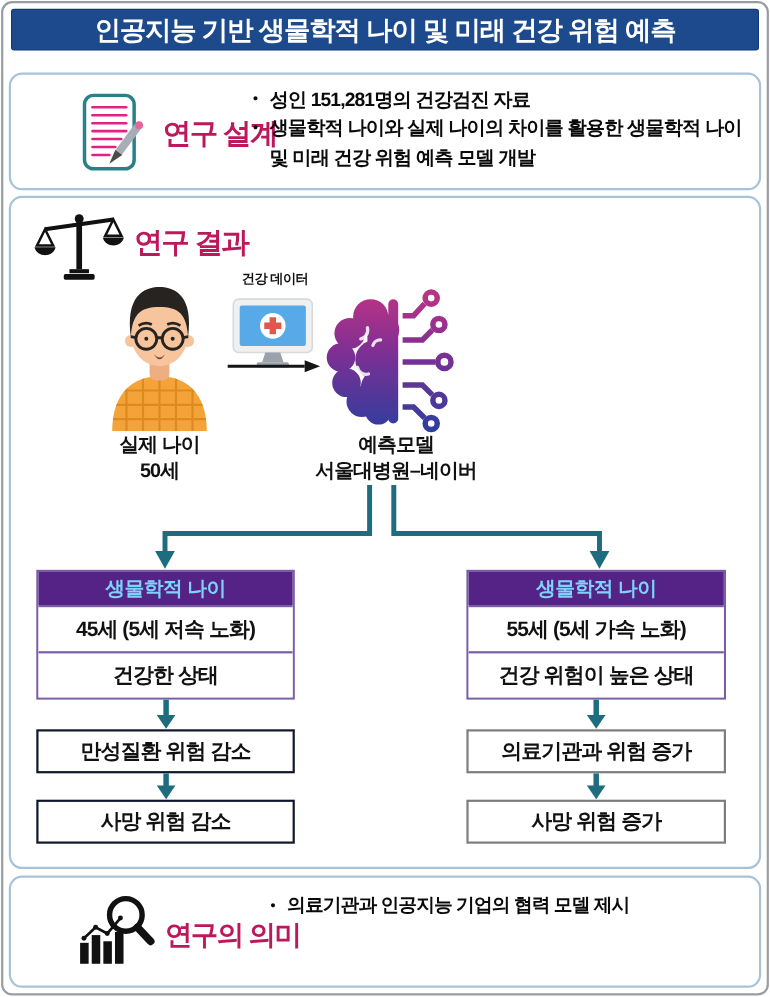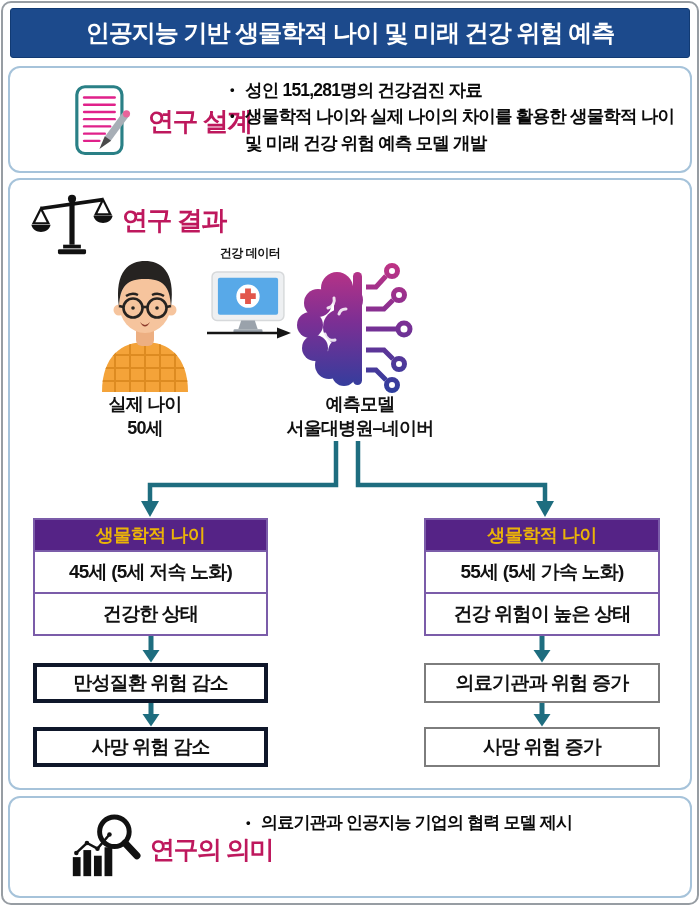--- a/index.html
+++ b/index.html
@@ -1,21 +1,21 @@
 <!DOCTYPE html>
 <html><head>
 <meta charset="utf-8">
 <style>
   *{margin:0;padding:0;box-sizing:border-box}
   html,body{background:#fff}
   .page{position:relative;width:700px;height:906px;background:#fff;overflow:hidden;
         font-family:"Liberation Sans","DejaVu Sans",sans-serif;font-weight:700;color:#111}
   .frame{position:absolute;inset:1px;border:2px solid #979da3;border-radius:10px;pointer-events:none}
 
-  .banner{position:absolute;left:10px;top:8px;width:680px;height:50px;background:#1c4a8c;
+  .banner{position:absolute;left:10px;top:8px;width:680px;height:38px;background:#1c4a8c;
           border:1px solid #113a73;border-radius:3px;display:flex;align-items:center;justify-content:center}
   .banner h1{font-size:24px;color:#fff;letter-spacing:-1px}
 
   .card{position:absolute;background:#fff;border:2px solid #a6c3da;border-radius:12px}
   #sec-design{left:8px;top:66px;width:684px;height:107px}
   #sec-results{left:8px;top:178px;width:684px;height:612px}
   #sec-significance{left:8px;top:796px;width:684px;height:102px}
 
   .sec-title{position:absolute;font-size:26px;color:#be185d;letter-spacing:-1.5px;white-space:nowrap}
   .abs{position:absolute}
@@ -24,27 +24,27 @@
   .bullets{position:absolute;list-style:none}
   .bullets li{position:relative;padding-left:17px;font-size:17.5px;line-height:1.5;
               color:#0a0a0a;letter-spacing:-0.8px}
   .bullets li::before{content:"\2022";position:absolute;left:2px;top:0;font-size:13px;line-height:26px}
 
   .small-label{font-size:12px;letter-spacing:-0.5px;text-align:center}
   .caption{position:absolute;text-align:center;font-size:18px;line-height:1.35;letter-spacing:-0.8px}
 
   .stack{position:absolute;display:flex;flex-direction:column;align-items:center}
   .top-block{width:100%;border:2px solid #7b5ca9;background:#fff}
-  .stack-header{height:30px;background:#552386;color:#eab308;display:flex;align-items:center;
+  .stack-header{height:30px;background:#552386;color:#7dd3fc;display:flex;align-items:center;
                 justify-content:center;font-size:18px;letter-spacing:-0.5px}
   .stack-row{height:42px;border-top:2px solid #7b5ca9;background:#fff;display:flex;
              align-items:center;justify-content:center;font-size:19px;letter-spacing:-0.8px}
   .step-box{width:100%;height:40px;background:#fff;display:flex;align-items:center;
             justify-content:center;font-size:19px;letter-spacing:-0.8px}
-  .b-purple{border:4px solid #0f172a}
+  .b-purple{border:2px solid #0f172a}
   .b-gray{border:2px solid #7d7d7d}
 </style>
 </head>
 <body>
 
 <div class="page">
   <div class="frame"></div>
 
   <header class="banner">
     <h1>인공지능 기반 생물학적 나이 및 미래 건강 위험 예측</h1>

